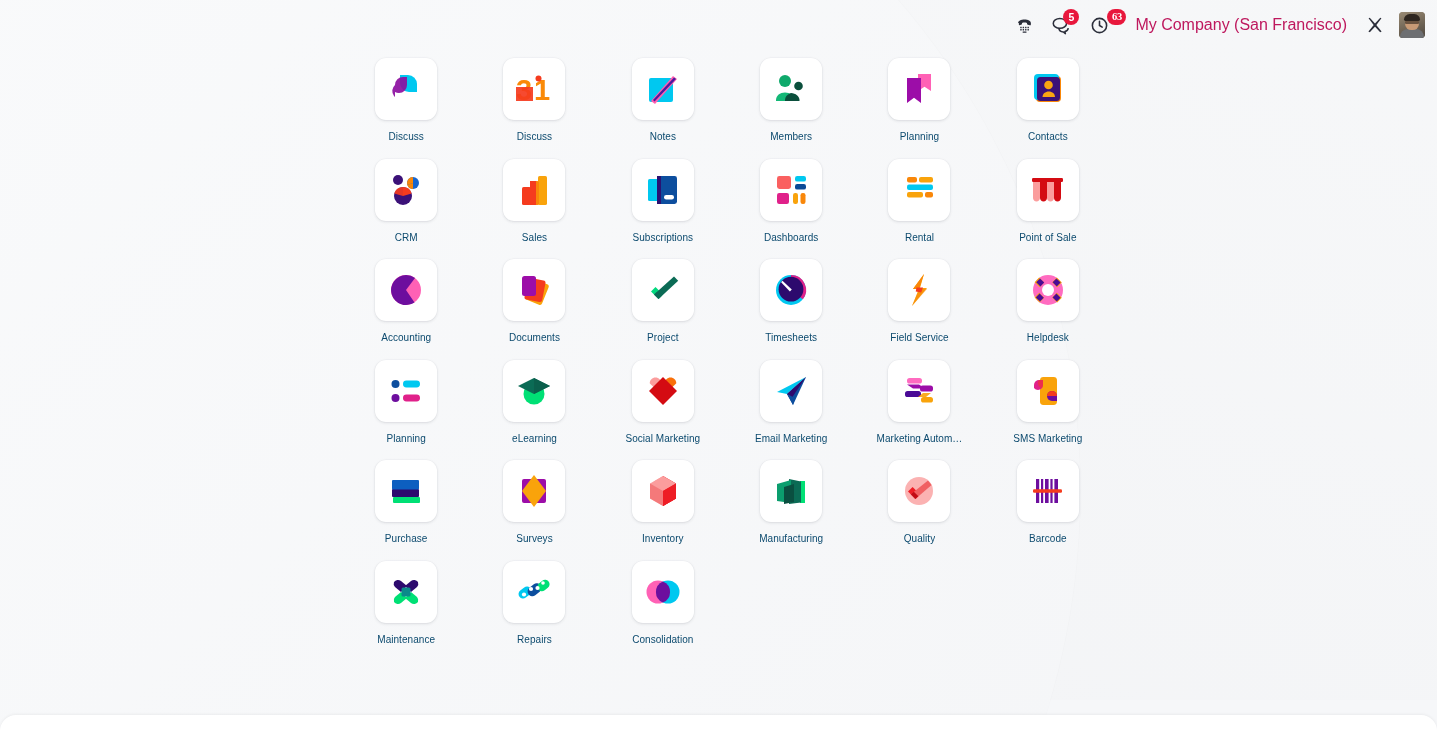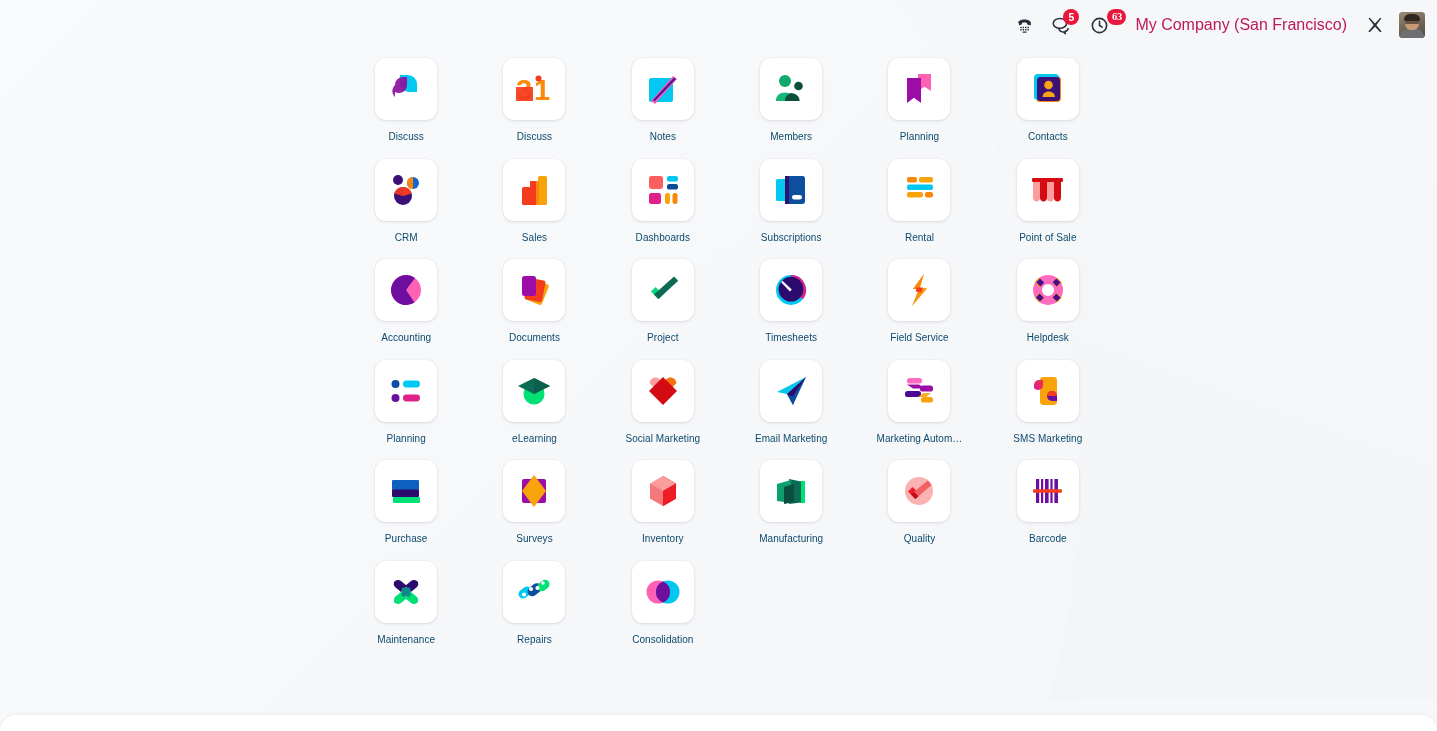--- a/index.html
+++ b/index.html
@@ -358,40 +358,40 @@
             <rect x="16" y="11" width="9" height="24" rx="1.6" fill="#f98709"></rect>
             <rect x="16" y="11" width="6" height="24" fill="#f53b1e"></rect>
             <rect x="8" y="17" width="9" height="18" rx="1.6" fill="#f53b1e"></rect>
           </svg>
         </div>
         <div class="app-label">Sales</div>
       </div>
       <div class="app-cell">
         <div class="app-tile">
           <svg width="40" height="40" viewBox="0 0 40 40">
+            <rect x="5" y="9" width="16" height="22" rx="1.6" fill="#00c8f0"></rect>
+            <rect x="14" y="6" width="20" height="28" rx="2.4" fill="#0d4e9e"></rect>
+            <rect x="14" y="6" width="4" height="28" fill="#2a1172"></rect>
+            <rect x="21" y="25" width="10" height="4.4" rx="2.2" fill="#ffffff"></rect>
+          </svg>
+        </div>
+        <div class="app-label">Subscriptions</div>
+      </div>
+      <div class="app-cell">
+        <div class="app-tile">
+          <svg width="40" height="40" viewBox="0 0 40 40">
             <rect x="6" y="6" width="14" height="13" rx="2.4" fill="#fa6060"></rect>
             <rect x="24" y="6" width="11" height="5.6" rx="2.2" fill="#00c8f0"></rect>
             <rect x="24" y="14" width="11" height="5.6" rx="2.2" fill="#0a4a96"></rect>
             <rect x="6" y="23" width="12" height="11" rx="2.2" fill="#e0218a"></rect>
             <rect x="22" y="23" width="5" height="11" rx="2.2" fill="#f9a30b"></rect>
             <rect x="29.5" y="23" width="5" height="11" rx="2.2" fill="#f98709"></rect>
           </svg>
         </div>
         <div class="app-label">Dashboards</div>
-      </div>
-      <div class="app-cell">
-        <div class="app-tile">
-          <svg width="40" height="40" viewBox="0 0 40 40">
-            <rect x="5" y="9" width="16" height="22" rx="1.6" fill="#00c8f0"></rect>
-            <rect x="14" y="6" width="20" height="28" rx="2.4" fill="#0d4e9e"></rect>
-            <rect x="14" y="6" width="4" height="28" fill="#2a1172"></rect>
-            <rect x="21" y="25" width="10" height="4.4" rx="2.2" fill="#ffffff"></rect>
-          </svg>
-        </div>
-        <div class="app-label">Subscriptions</div>
       </div>
       <div class="app-cell">
         <div class="app-tile">
           <svg width="40" height="40" viewBox="0 0 40 40">
             <rect x="8" y="7" width="10" height="5.5" rx="2" fill="#f98709"></rect>
             <rect x="20" y="7" width="14" height="5.5" rx="2" fill="#f9a30b"></rect>
             <rect x="8" y="14.5" width="26" height="5.5" rx="2" fill="#00c8f0"></rect>
             <rect x="8" y="22" width="16" height="5.5" rx="2" fill="#f9a30b"></rect>
             <rect x="26" y="22" width="8" height="5.5" rx="2" fill="#f98709"></rect>
           </svg>

